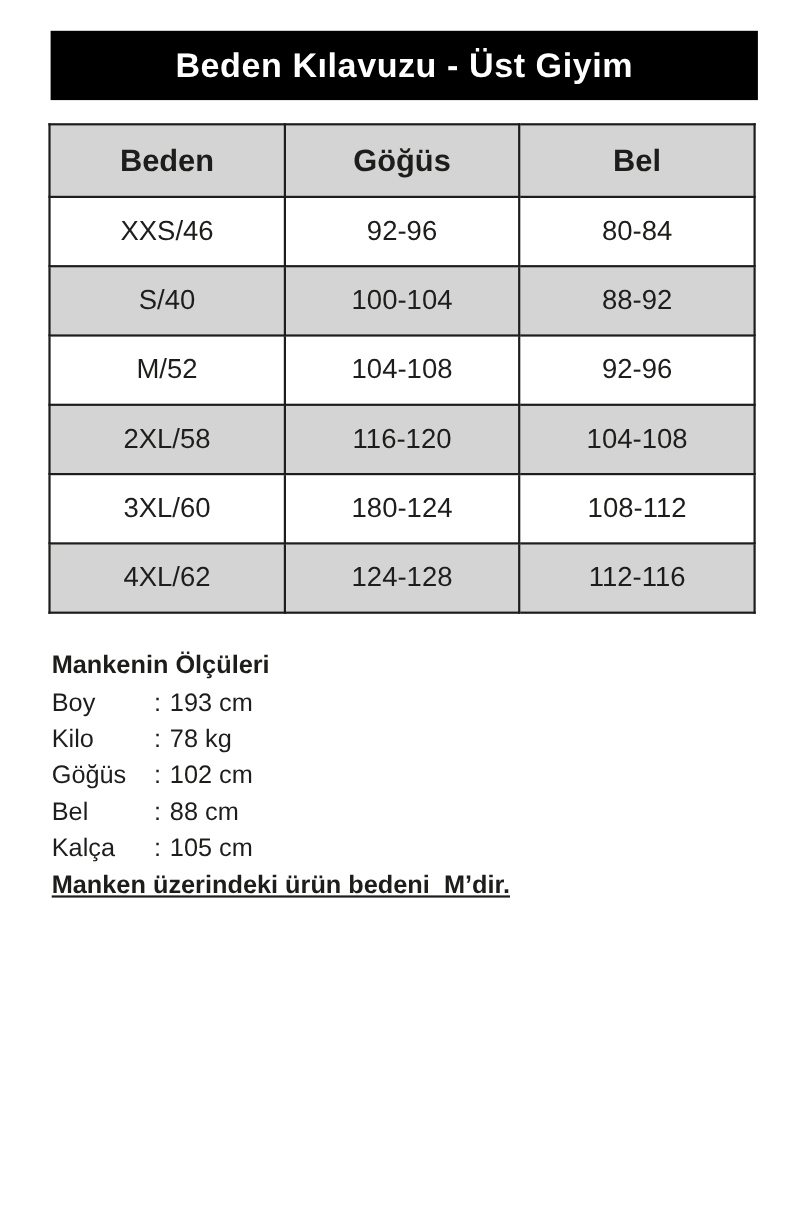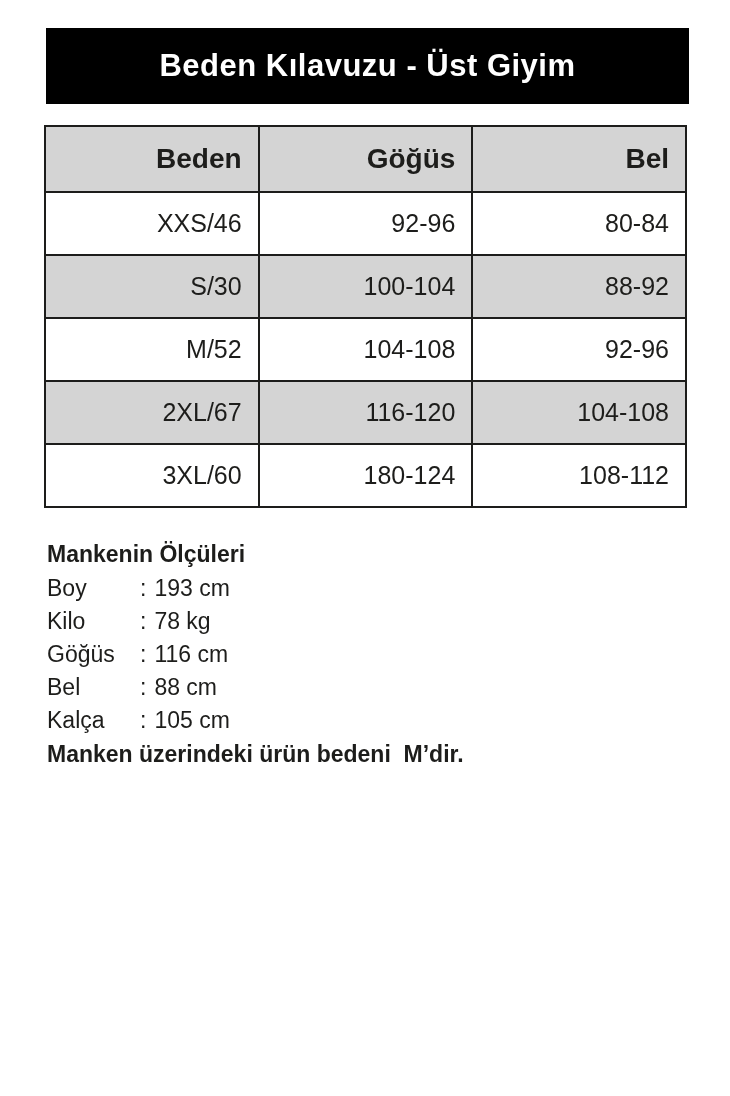--- a/index.html
+++ b/index.html
@@ -17,36 +17,36 @@
     background: #ffffff;
   }
   body {
     width: 730px; height: 1096px;
     overflow: hidden;
     font-family: "Liberation Sans", sans-serif;
     color: var(--text);
   }
   .title-bar {
     margin: 28px 0 0 46px;
-    width: 643px; height: 76px;
+    width: 643px; height: 63px;
     background: var(--header-bar-bg);
     color: var(--header-bar-text);
     display: flex; align-items: center; justify-content: center;
     font-size: 31px; font-weight: bold;
     letter-spacing: 0.5px;
   }
   table.size-table {
     margin: 21px 0 0 44px;
     width: 643px;
     border-collapse: collapse;
     table-layout: fixed;
   }
   .size-table th, .size-table td {
     border: 2px solid var(--border);
-    text-align: right;
+    text-align: center;
     vertical-align: middle;
     padding: 16px;
   }
   .size-table th {
     height: 64px;
     background: var(--table-header-bg);
     font-size: 28px;
     font-weight: bold;
   }
   .size-table td {
@@ -72,20 +72,21 @@
     line-height: 33px;
   }
   .m-label { width: 93px; flex: 0 0 93px; }
   .m-colon { margin-right: 8px; }
   .m-note {
     font-size: 23px;
     font-weight: bold;
     line-height: 33px;
     margin-top: 1px;
     white-space: pre-wrap;
+    text-decoration: underline;
   }
 </style>
 </head>
 <body>
 
 <div class="title-bar">
   <span>Beden Kılavuzu - Üst Giyim</span>
 </div>
 
 <table class="size-table">
@@ -96,59 +97,64 @@
       <th>Bel</th>
     </tr>
   </thead>
   <tbody>
       <tr>
         <td>XXS/46</td>
         <td>92-96</td>
         <td>80-84</td>
       </tr>
       <tr>
-        <td>S/30</td>
+        <td>S/40</td>
         <td>100-104</td>
         <td>88-92</td>
       </tr>
       <tr>
         <td>M/52</td>
         <td>104-108</td>
         <td>92-96</td>
       </tr>
       <tr>
-        <td>2XL/67</td>
+        <td>2XL/58</td>
         <td>116-120</td>
         <td>104-108</td>
       </tr>
       <tr>
         <td>3XL/60</td>
         <td>180-124</td>
         <td>108-112</td>
+      </tr>
+      <tr>
+        <td>4XL/62</td>
+        <td>124-128</td>
+        <td>112-116</td>
       </tr>
     </tbody>
 </table>
 
 <div class="measurements">
   <div class="m-heading">Mankenin Ölçüleri</div>
   <div>
       <div class="m-line">
         <span class="m-label">Boy</span>
         <span class="m-colon">:</span>
         <span class="m-value">193 cm</span>
       </div>
       <div class="m-line">
         <span class="m-label">Kilo</span>
         <span class="m-colon">:</span>
         <span class="m-value">78 kg</span>
       </div>
       <div class="m-line">
         <span class="m-label">Göğüs</span>
         <span class="m-colon">:</span>
-        <span class="m-value">116 cm</span>
+        <span class="m-value">102 cm</span>
       </div>
       <div class="m-line">
         <span class="m-label">Bel</span>
         <span class="m-colon">:</span>
         <span class="m-value">88 cm</span>
       </div>
       <div class="m-line">
         <span class="m-label">Kalça</span>
         <span class="m-colon">:</span>
         <span class="m-value">105 cm</span>

